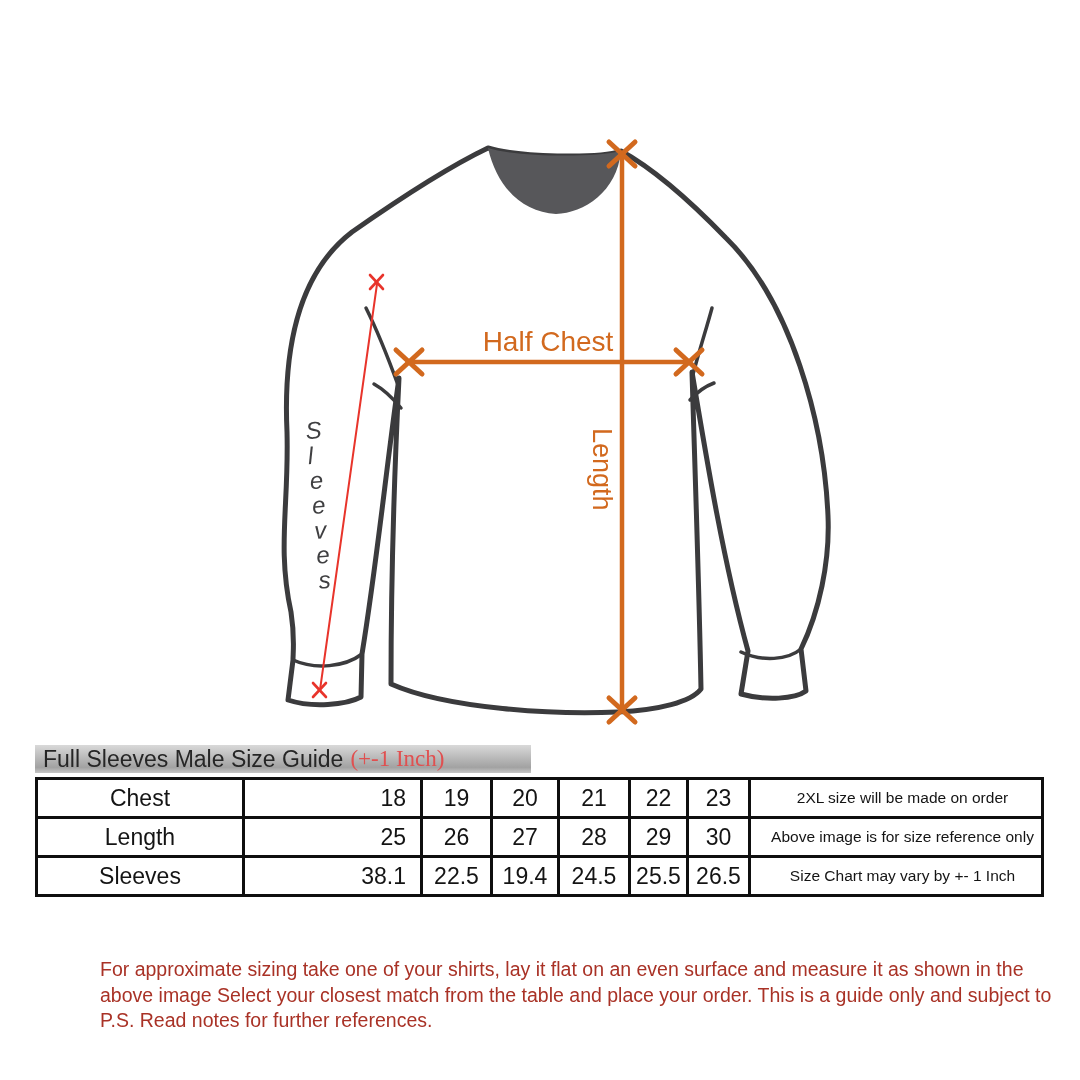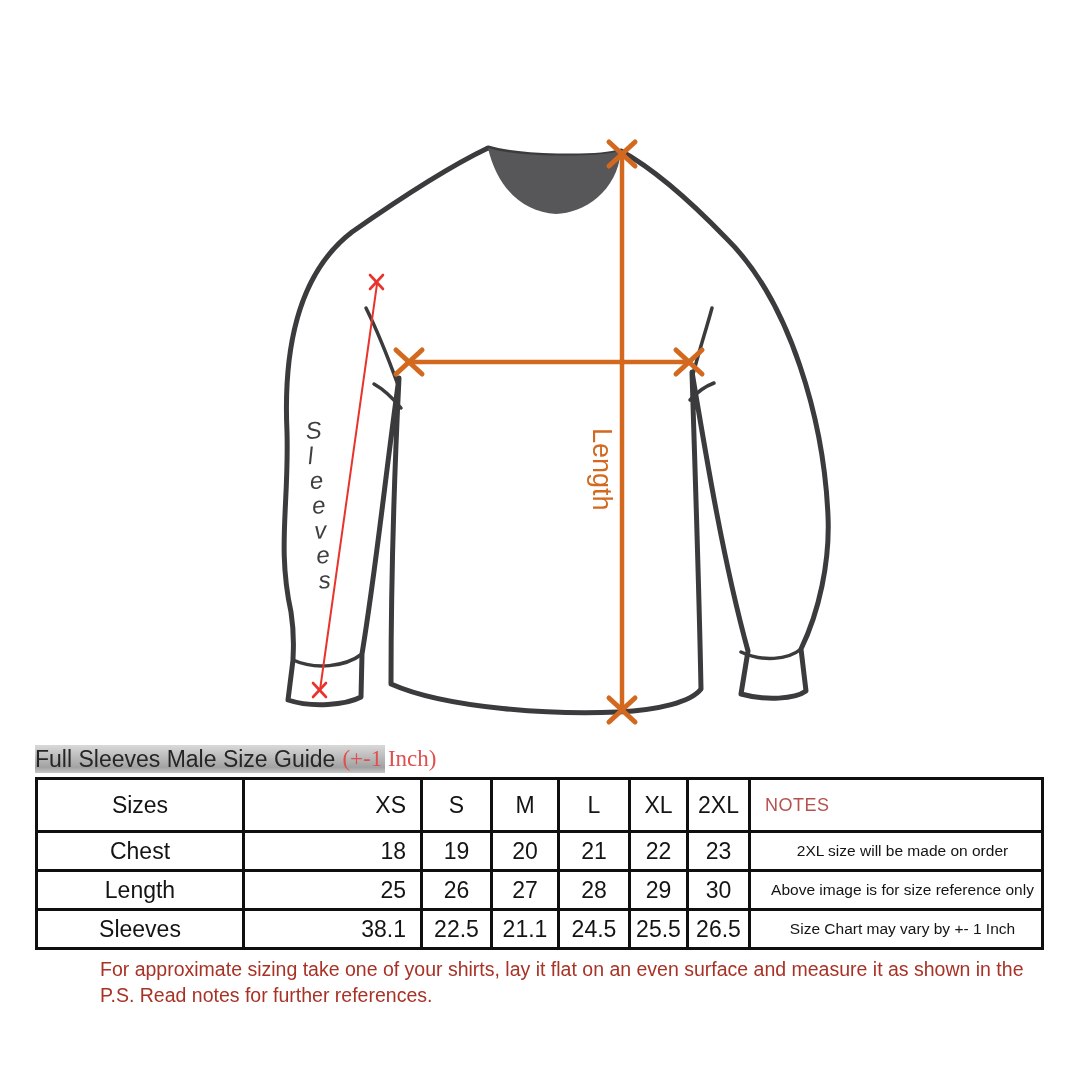--- a/index.html
+++ b/index.html
@@ -11,23 +11,23 @@
 
   .half-chest-label{position:absolute;left:428px;top:326px;width:240px;text-align:center;
         font-size:28px;color:#d2691e;}
   .length-label{position:absolute;left:586px;top:428px;font-size:27px;color:#d2691e;
         writing-mode:vertical-rl;}
   .sleeves-label{position:absolute;left:312px;top:418px;width:2px;word-break:break-all;
         line-height:25px;font-size:24px;font-style:italic;color:#3f3f41;
         transform:rotate(-5deg);}
 
   
-  .title-bar{position:absolute;left:35px;top:745px;width:350px;height:28px;
+  .title-bar{position:absolute;left:35px;top:745px;width:496px;height:28px;
         background:linear-gradient(180deg,#d9d9d9 0%,#b3b3b3 55%,#a2a2a2 80%,#c6c6c6 100%);
-        display:flex;align-items:center;box-sizing:border-box;
+        display:flex;align-items:center;padding-left:8px;box-sizing:border-box;
         font-size:23px;color:#262626;white-space:nowrap;}
   .title-bar .tolerance{color:#e05050;margin-left:7px;font-family:Liberation Serif, serif;}
 
   
   .size-table{position:absolute;left:35px;top:777px;border-collapse:collapse;
         table-layout:fixed;width:1006px;}
   .size-table td{border:3px solid #0f0f0f;font-size:23px;color:#141414;
         text-align:center;padding:0;overflow:hidden;white-space:nowrap;}
   .size-table tr.head td{height:50px;}
   .size-table tr.data td{height:36px;}
@@ -112,50 +112,41 @@
         <line x1="370" y1="275" x2="383" y2="289"></line>
           <line x1="383" y1="275" x2="370" y2="289"></line>
       </g>
       <g stroke-width="2.6">
         <line x1="313" y1="683" x2="326" y2="697"></line>
           <line x1="326" y1="683" x2="313" y2="697"></line>
       </g>
     </g>
   </svg>
 
+  <div class="half-chest-label">Half Chest</div>
   <div class="length-label">Length</div>
   <div class="sleeves-label">Sleeves</div>
 
   <div class="title-bar">
     <span>Full Sleeves Male Size Guide</span>
     <span class="tolerance">(+-1 Inch)</span>
   </div>
 
   <table class="size-table">
     <colgroup>
       <col style="width:207px">
         <col style="width:178px">
         <col style="width:70px">
       <col style="width:67px">
         <col style="width:71px">
         <col style="width:58px">
       <col style="width:62px">
         <col style="width:293px">
     </colgroup>
     <tbody>
-        <tr class="head">
-      <td>Sizes</td>
-      <td class="cell-right">XS</td>
-      <td>S</td>
-      <td>M</td>
-      <td>L</td>
-      <td>XL</td>
-      <td>2XL</td>
-      <td class="th-notes">NOTES</td>
-    </tr>
     <tr class="data">
       <td>Chest</td>
       <td class="cell-right">18</td>
       <td>19</td>
       <td>20</td>
       <td>21</td>
       <td>22</td>
       <td>23</td>
       <td class="note-cell">2XL size will be made on order</td>
     </tr>
@@ -166,27 +157,28 @@
       <td>27</td>
       <td>28</td>
       <td>29</td>
       <td>30</td>
       <td class="note-cell">Above image is for size reference only</td>
     </tr>
     <tr class="data">
       <td>Sleeves</td>
       <td class="cell-right">38.1</td>
       <td>22.5</td>
-      <td>21.1</td>
+      <td>19.4</td>
       <td>24.5</td>
       <td>25.5</td>
       <td>26.5</td>
       <td class="note-cell">Size Chart may vary by +- 1 Inch</td>
     </tr>
   </tbody>
     </table>
 
   <div class="footer">
     <div>For approximate sizing take one of your shirts, lay it flat on an even surface and measure it as shown in the</div>
+    <div>above image Select your closest match from the table and place your order. This is a guide only and subject to</div>
     <div>P.S. Read notes for further references.</div>
   </div>
 
 </div>
 
 </body></html>

